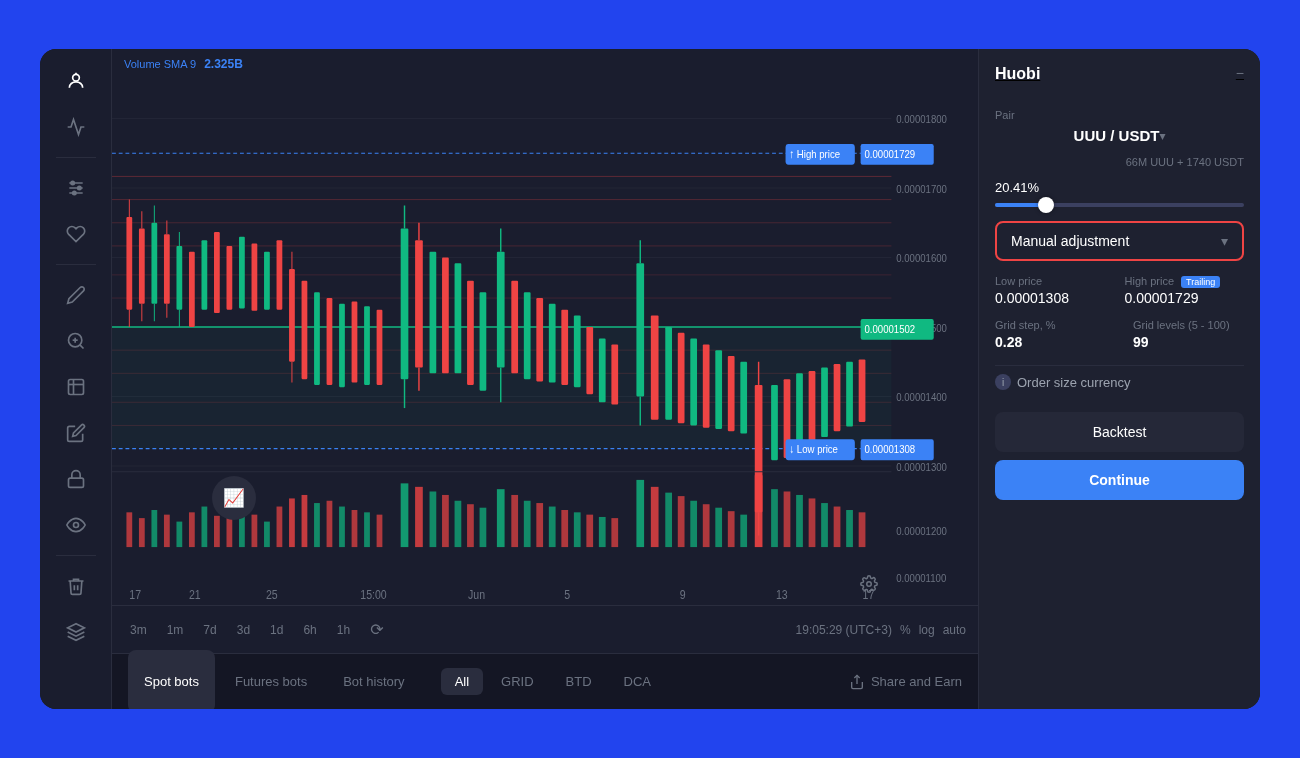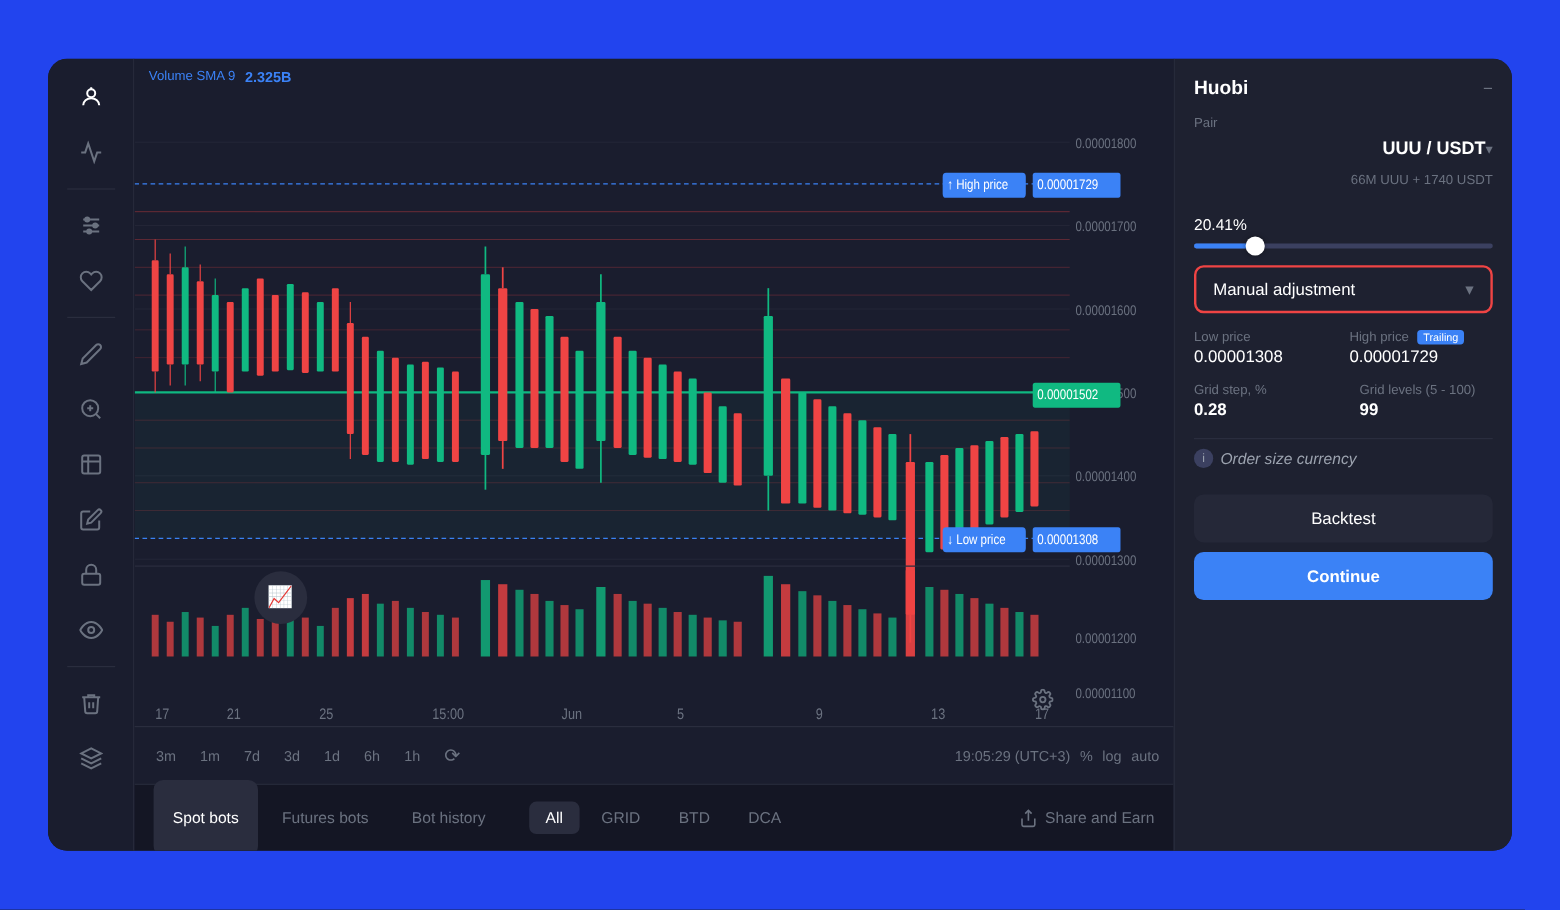--- a/index.html
+++ b/index.html
@@ -191,40 +191,41 @@
       flex-direction: column;
       padding: 16px;
       overflow-y: auto;
       flex-shrink: 0;
       border-left: 1px solid #2a2d3e;
     }
     .panel-header {
       display: flex;
       justify-content: space-between;
       align-items: flex-start;
-      margin-bottom: 14px;
+      margin-bottom: 26px;
+      text-decoration: underline;
     }
     .panel-title {
       color: #fff;
       font-size: 16px;
       font-weight: 600;
     }
     .panel-close {
       color: #6b7280;
       cursor: pointer;
       font-size: 14px;
     }
     .field-label {
       color: #6b7280;
       font-size: 11px;
       margin-bottom: 6px;
     }
     .pair-select {
       display: flex;
-      justify-content: flex-end;
+      justify-content: center;
       align-items: center;
       margin-bottom: 12px;
     }
     .pair-value {
       color: #fff;
       font-size: 15px;
       font-weight: 600;
     }
     .pair-arrow {
       color: #6b7280;
@@ -265,21 +266,20 @@
     }
     .slider-header {
       display: flex;
       justify-content: space-between;
       align-items: center;
       margin-bottom: 8px;
     }
     .slider-pct {
       color: #fff;
       font-size: 13px;
-      margin-top: 12px;
     }
     .slider-track {
       position: relative;
       height: 4px;
       background: #3b4060;
       border-radius: 2px;
     }
     .slider-fill {
       height: 100%;
       background: #3b82f6;
@@ -375,21 +375,20 @@
       font-size: 10px;
       display: flex;
       align-items: center;
       justify-content: center;
       cursor: pointer;
       flex-shrink: 0;
     }
     .order-size-label {
       color: #9ca3af;
       font-size: 13px;
-      font-style: italic;
     }
     
     .backtest-btn {
       background: #252838;
       border: none;
       border-radius: 8px;
       color: #fff;
       padding: 12px;
       font-size: 14px;
       font-weight: 500;

